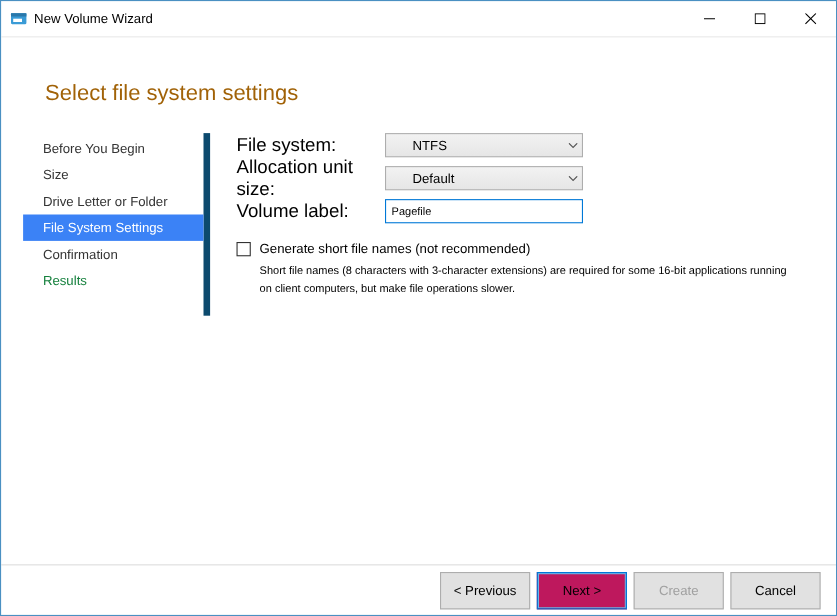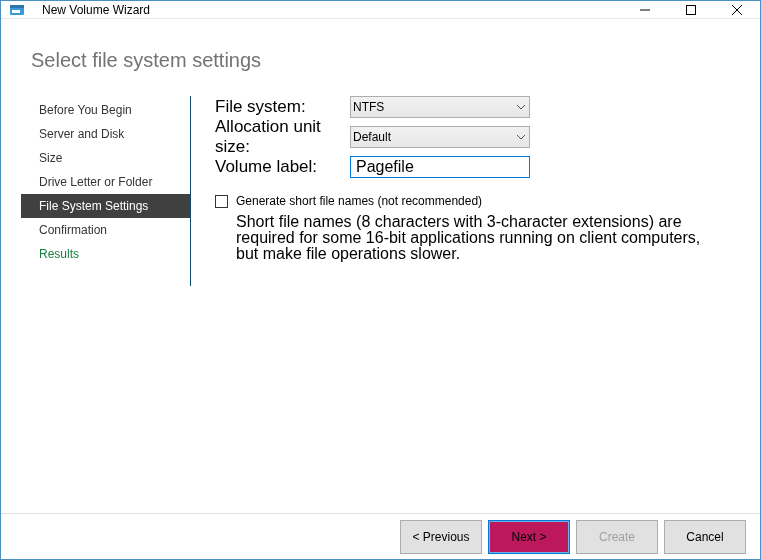--- a/index.html
+++ b/index.html
@@ -9,94 +9,93 @@
     font-size: 12px;
     background: #fff;
     width: 761px;
     height: 560px;
     border: 1px solid #4a90c2;
     position: relative;
     overflow: hidden;
     color: #000;
   }
   .titlebar {
-    height: 18px;
+    height: 33px;
     display: flex;
     align-items: center;
     padding-left: 8px;
     border-bottom: 1px solid #e8e8e8;
-    gap: 11px;
   }
   .titlebar-icon { width: 16px; height: 16px; margin-right: 6px; }
   .titlebar-title { font-size: 12px; color: #000; flex: 1; }
   .titlebar-controls { display: flex; height: 100%; }
   .tb-btn { width: 46px; display: flex; align-items: center; justify-content: center; }
   .tb-btn svg { display:block; }
   .page-title {
     font-size: 20px;
-    color: #737373;
+    color: #a16207;
     font-weight: 400;
     padding: 26px 16px 0 26px;
-    margin: 4px;
+    margin: 14px;
   }
   .content {
     display: flex;
     margin-top: 24px;
     padding-left: 20px;
   }
   .sidebar {
     width: 170px;
-    border-right: 1px solid #0c4a6e;
+    border-right: 6px solid #0c4a6e;
     padding-top: 2px;
     padding-bottom: 20px;
   }
   .sidebar-item {
     padding: 3px 10px 3px 18px;
     font-size: 12px;
     color: #343434;
     cursor: default;
     line-height: 18px;
   }
   .sidebar-item.active {
-    background: #404040;
+    background: #3b82f6;
     color: #fff;
   }
   .sidebar-item.disabled {
     color: #15803d;
   }
   .main {
     flex: 1;
     padding-left: 24px;
     padding-right: 20px;
   }
   .row { display: flex; align-items: center; margin-bottom: 8px; height: 22px;}
   .row-label { width: 135px; font-size: 17px; color: #000; }
   .combo {
     width: 180px; height: 22px;
     border: 1px solid #adadad;
     background: linear-gradient(#f2f2f2, #e6e6e6);
     display: flex; align-items: center; justify-content: space-between;
-    padding: 0 4px 0 2px;
+    padding: 0 4px 0 24px;
     font-size: 12px;
   }
   .combo .chev svg { display:block; }
   .textinput {
     width: 180px; height: 22px;
     border: 1px solid #0078d7;
     padding: 0 5px;
-    font-size: 16px;
+    font-size: 10px;
     font-family: inherit;
     outline: none;
   }
   .check-row { display:flex; align-items:flex-start; margin-top:16px;text-align:center; }
   .checkbox {
     width:13px; height:13px; border:1px solid #333; background:#fff; margin-right:8px; margin-top:1px; flex:none;
   }
   .check-label { font-size:12px; }
-  .desc { margin-left:21px; margin-top:6px; font-size:16px; color:#000; max-width:490px; line-height:16px;}
+  .desc { margin-left:21px; margin-top:6px; font-size:10px; color:#000; max-width:490px; line-height:16px;}
   .footer {
     position:absolute; bottom:0; left:0; right:0;
     height:46px; border-top:1px solid #ddd;
     display:flex; justify-content:flex-end; align-items:center;
     padding-right:14px; gap:6px;
   }
   .btn {
     height:23px; min-width:82px;
     border:1px solid #adadad; background:#e1e1e1;
     font-size:12px; font-family:inherit;
@@ -136,21 +135,20 @@
         </svg>
     </div>
   </div>
 </div>
 
 <h1 class="page-title">Select file system settings</h1>
 
 <div class="content">
   <div class="sidebar">
     <div class="sidebar-item">Before You Begin</div>
-    <div class="sidebar-item">Server and Disk</div>
     <div class="sidebar-item">Size</div>
     <div class="sidebar-item">Drive Letter or Folder</div>
     <div class="sidebar-item active">File System Settings</div>
     <div class="sidebar-item">Confirmation</div>
     <div class="sidebar-item disabled">Results</div>
   </div>
 
   <div class="main">
     <div class="row">
       <div class="row-label">File system:</div>

